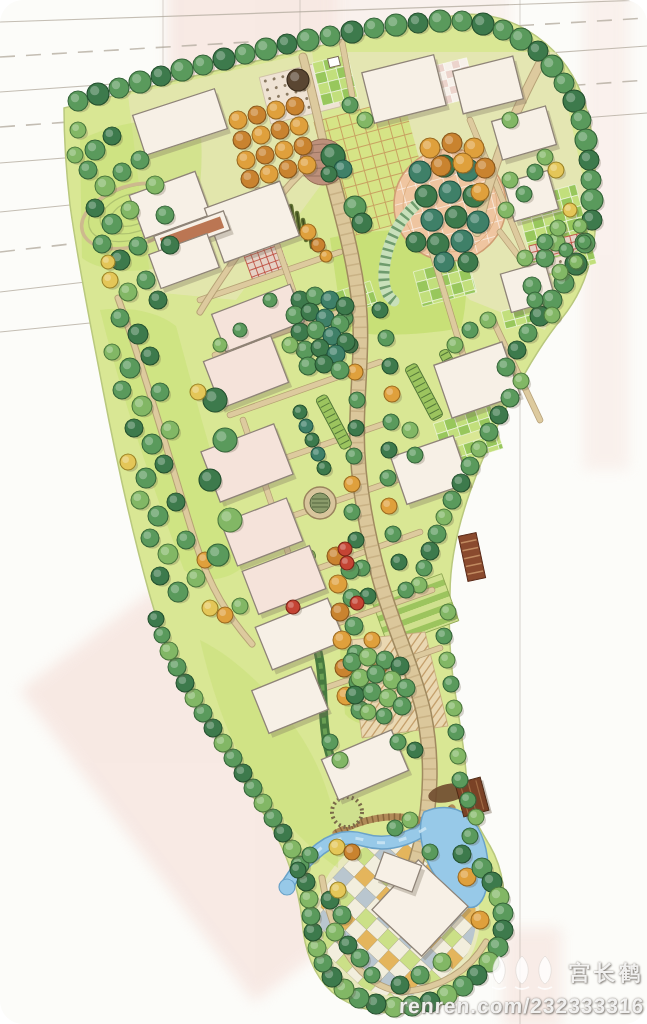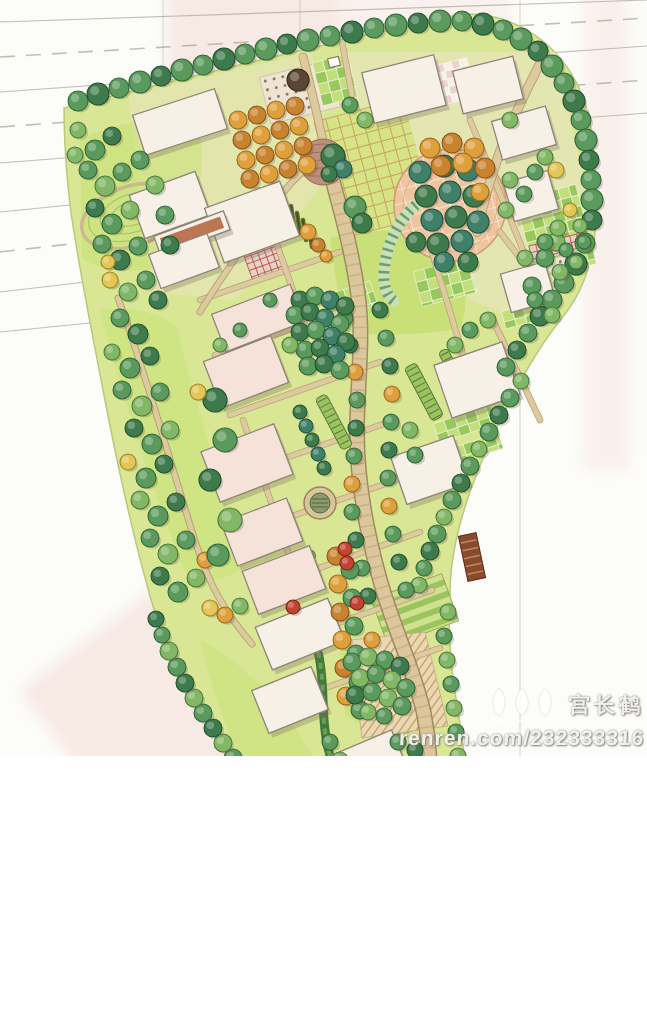--- a/index.html
+++ b/index.html
@@ -1,17 +1,17 @@
 <!DOCTYPE html>
 <html><head>
 <meta charset="utf-8">
 <style>
   html,body{margin:0;padding:0;background:#ffffff;}
-  .stage{position:relative;width:647px;height:756px;background:#fcfcf9;overflow:hidden;
-         font-family:"Liberation Sans",sans-serif;}
+  .stage{position:relative;width:647px;height:1024px;background:#fcfcf9;overflow:hidden;
+         font-family:"Liberation Sans",sans-serif;border-radius:23px;}
   .stage svg.plan{position:absolute;left:0;top:0;}
   .wm{position:absolute;right:3px;bottom:6px;text-align:right;color:rgba(255,255,255,0.88);}
   .wm-row{display:flex;align-items:center;justify-content:flex-end;gap:12px;}
   .wm-brand{font-size:21px;font-weight:bold;letter-spacing:4px;
     text-shadow:0 0 2px rgba(125,120,112,.9),1px 1px 2px rgba(110,105,100,.8);}
   .wm-url{font-size:21px;font-weight:bold;letter-spacing:1px;margin-top:3px;transform:skewX(-3deg);
     text-shadow:0 0 2px rgba(125,120,112,.9),1px 1px 2px rgba(110,105,100,.8);}
 </style>
 </head>
 <body>

